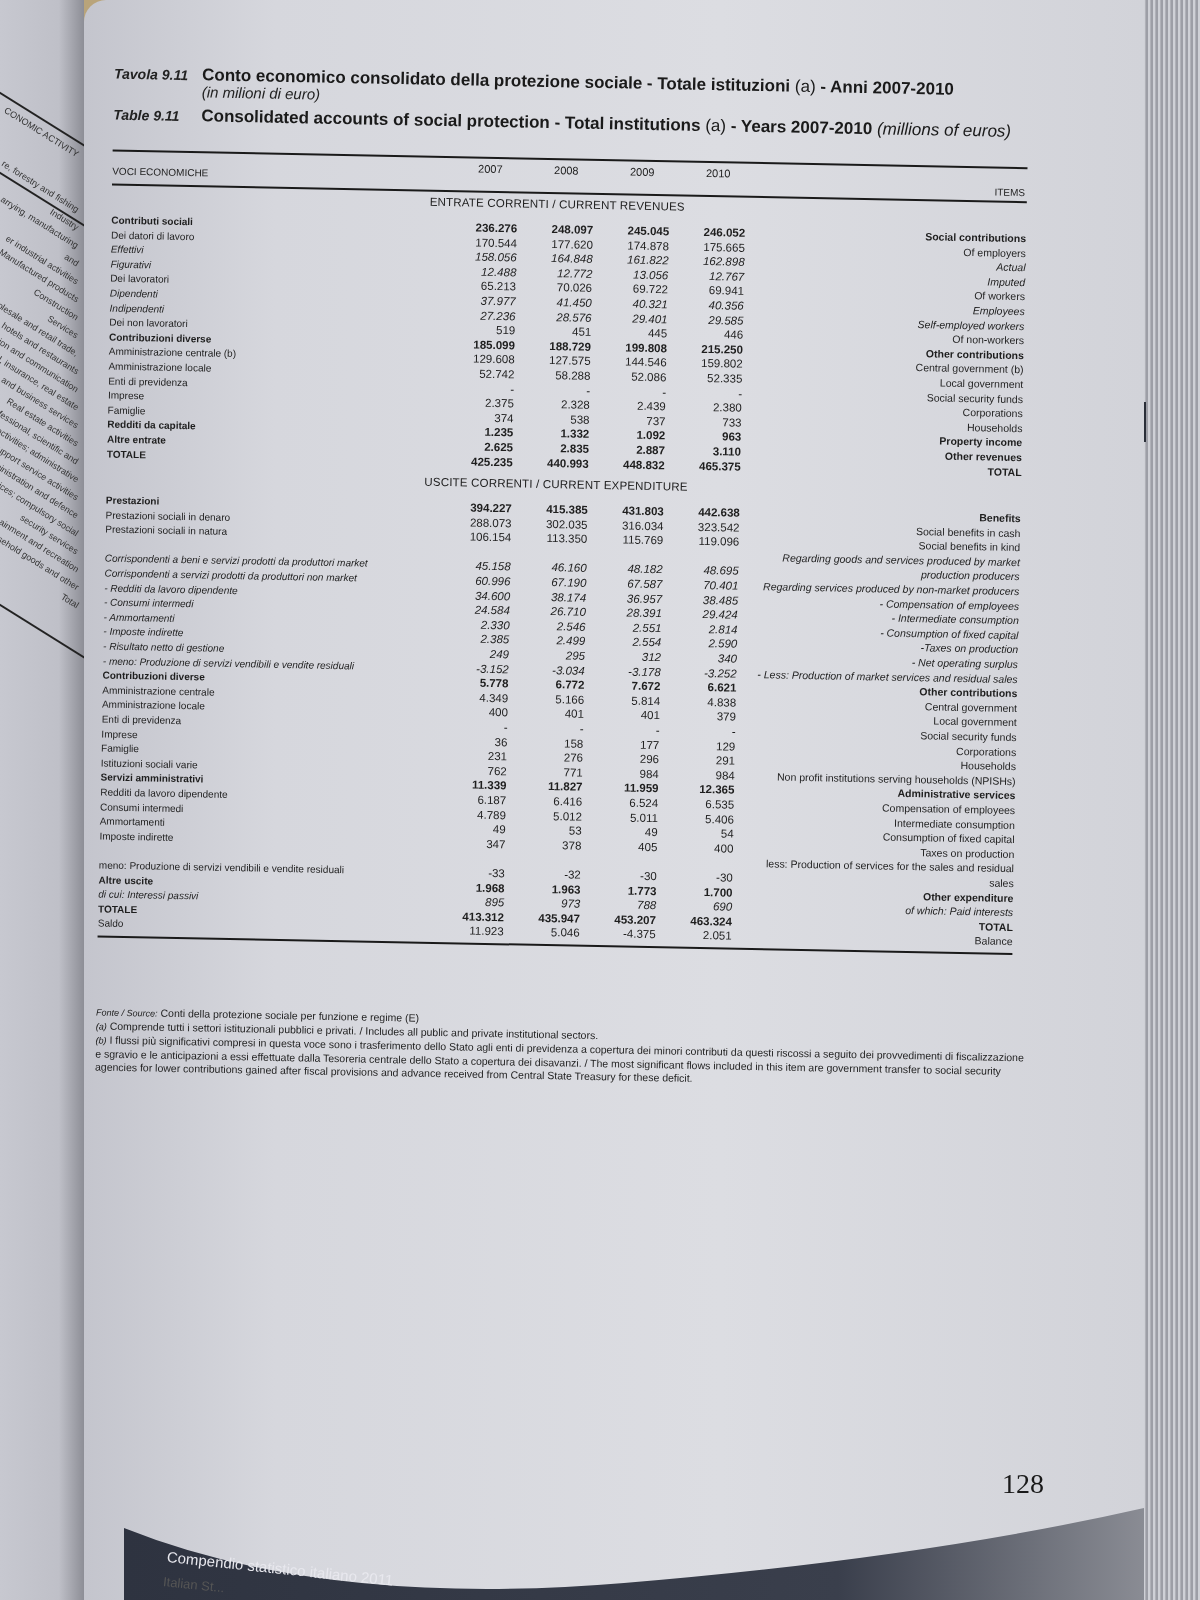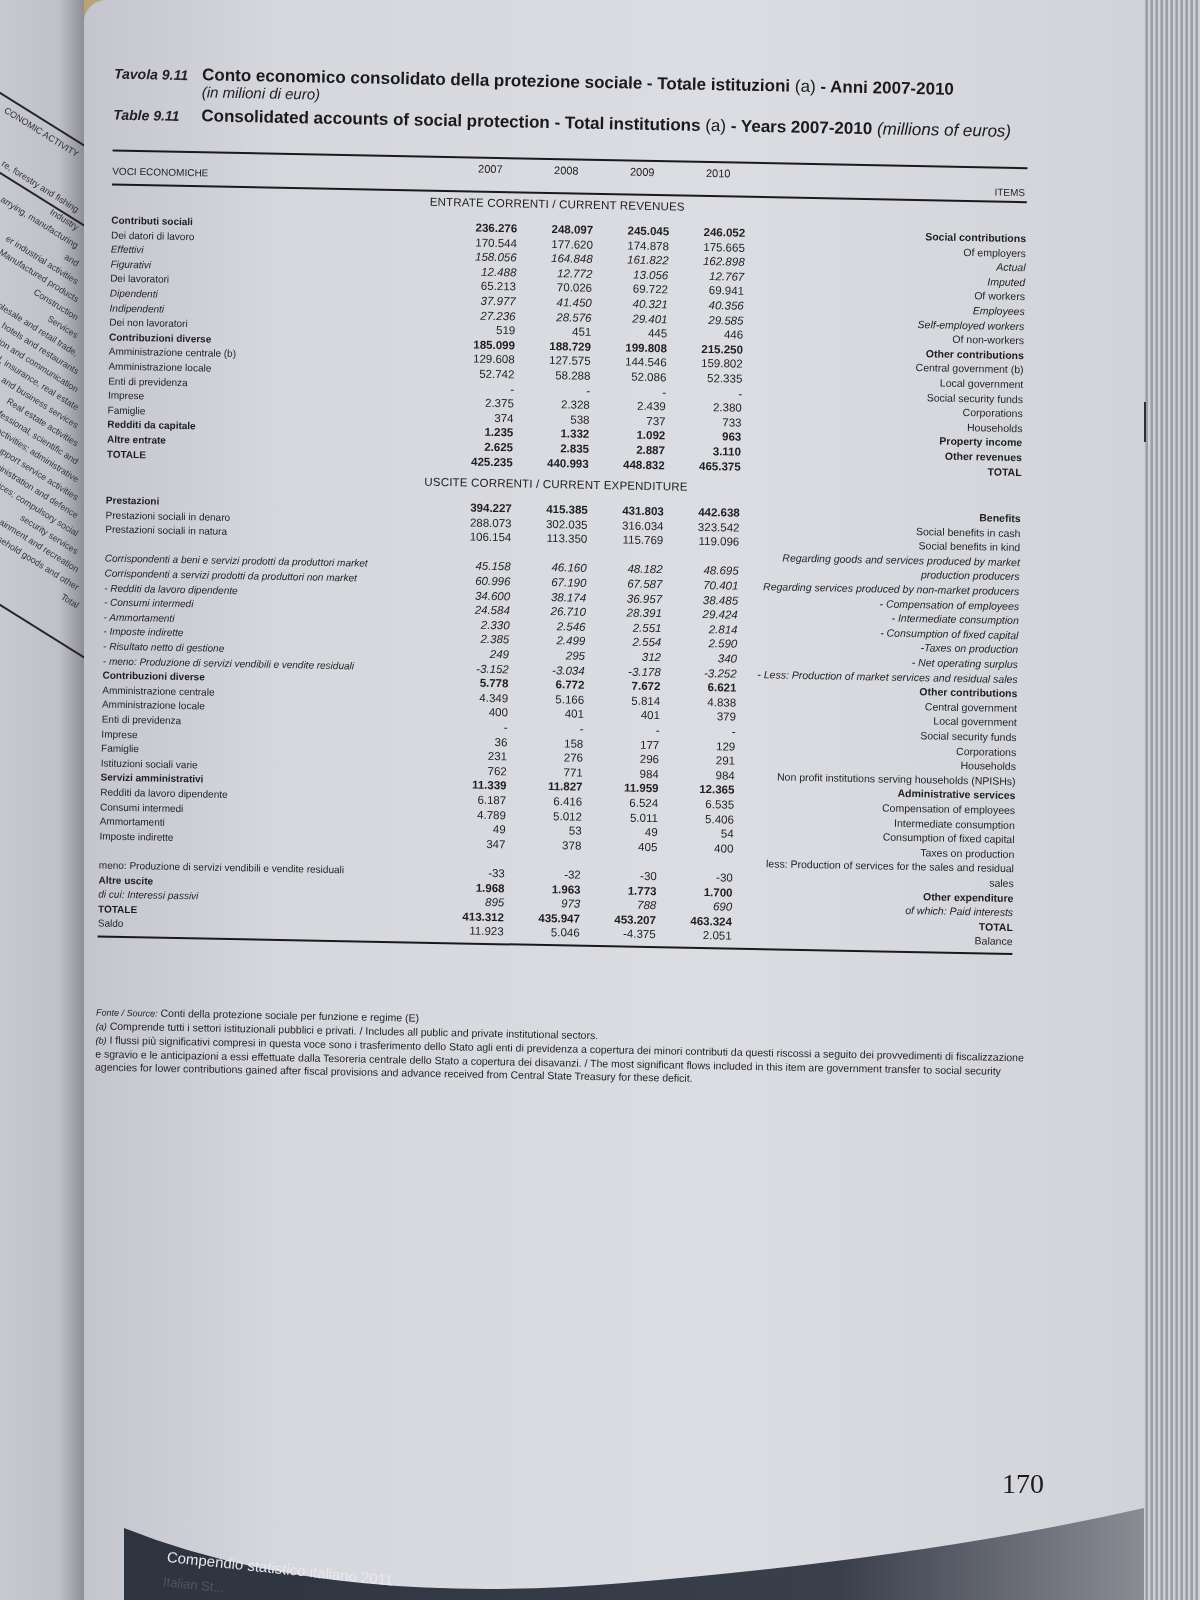--- a/index.html
+++ b/index.html
@@ -474,21 +474,21 @@
       <div class="hr" style="margin-top:4px"></div>
     </div>
 
     <div class="notes">
       <div><span class="small">Fonte / Source:</span> <span>Conti della protezione sociale per funzione e regime (E)</span></div>
       <div><span class="small">(a)</span> <span>Comprende tutti i settori istituzionali pubblici e privati.  /  Includes all public and private institutional sectors.</span></div>
       <div><span class="small">(b)</span> <span>I flussi più significativi compresi in questa voce sono i trasferimento dello Stato agli enti di previdenza a copertura dei minori contributi da questi riscossi a seguito dei provvedimenti di fiscalizzazione e sgravio e le anticipazioni a essi effettuate dalla Tesoreria centrale dello Stato a copertura dei disavanzi.  /  The most significant flows included in this item are government transfer to social security agencies for lower contributions gained after fiscal provisions and advance received from Central State Treasury for these deficit.</span></div>
     </div>
   </div>
 
-  <div class="page-num">170</div>
+  <div class="page-num">128</div>
   <div class="banner">
     <svg width="1020" height="112" viewBox="0 0 1020 112">
       <defs>
           <linearGradient id="sw" x1="0" x2="1">
             <stop offset="0" stop-color="#2e3340"></stop>
             <stop offset="0.7" stop-color="#3a3f4c"></stop>
             <stop offset="1" stop-color="#8a8c94"></stop>
           </linearGradient>
         </defs>
       <path d="M0 40 Q200 120 500 95 Q800 70 1020 20 L1020 112 L0 112 Z" fill="url(#sw)"></path>

